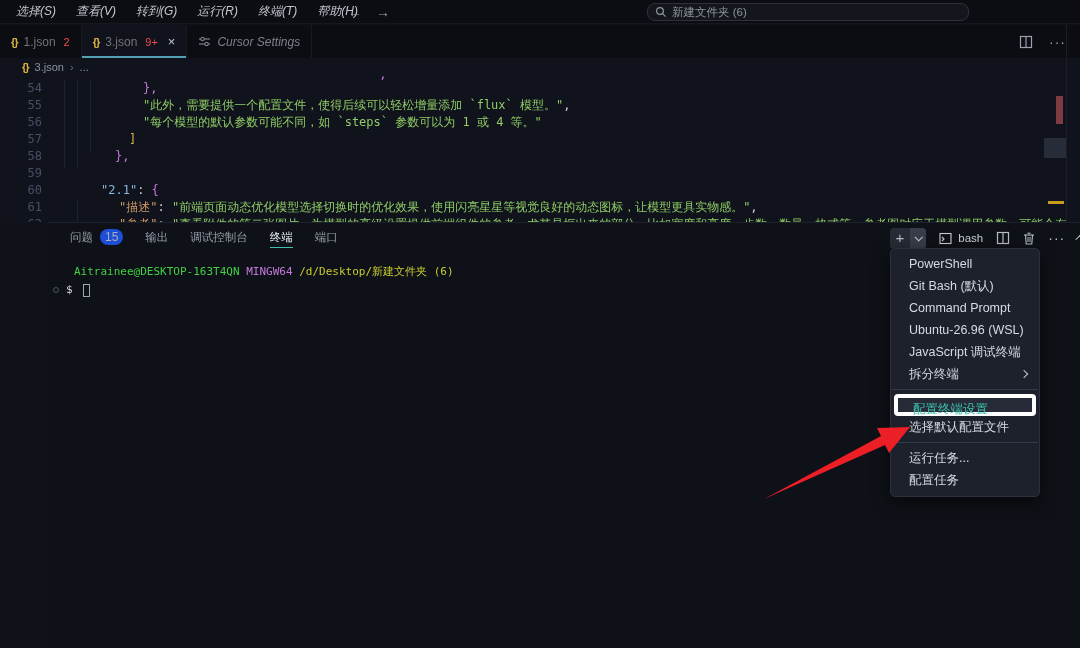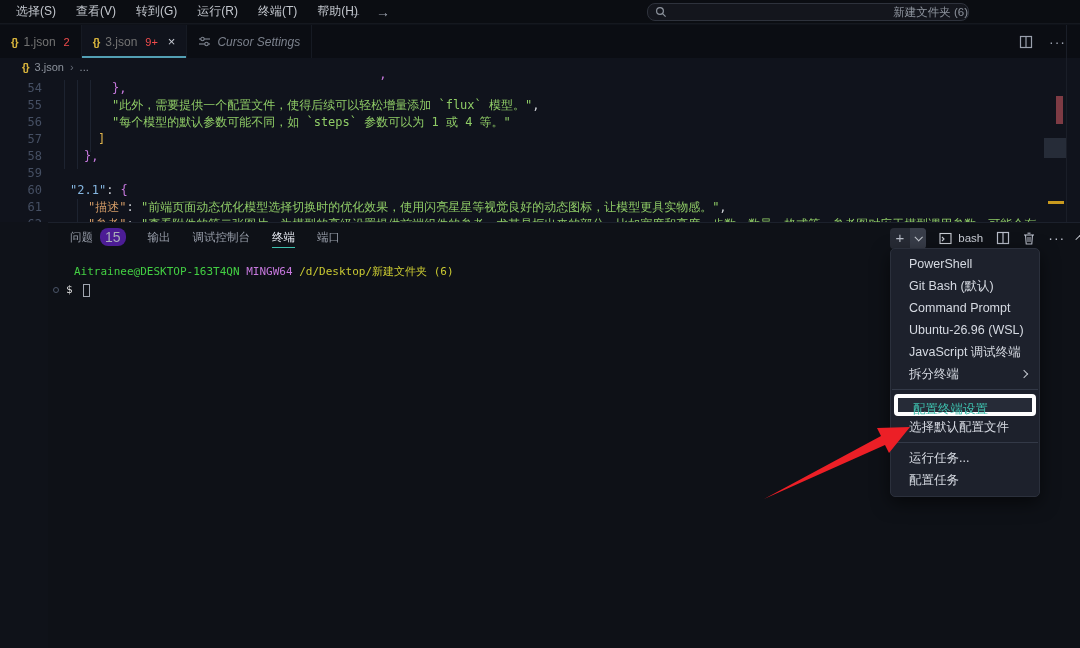--- a/index.html
+++ b/index.html
@@ -4,27 +4,27 @@
 <style>
   * { margin:0; padding:0; box-sizing:border-box; }
   html,body { width:1080px; height:648px; overflow:hidden; background:#0b0d12;
               font-family:"Liberation Sans", sans-serif; }
   .window { position:relative; width:1080px; height:648px; background:#0f1219; overflow:hidden; }
 
   
   .titlebar { position:absolute; top:0; left:0; width:1080px; height:24px;
               background:#0b0d12; border-bottom:1px solid #15181f;
               display:flex; align-items:center; color:#c3c7ce; font-size:12px; }
-  .menubar { display:flex; align-items:center; padding-left:6px; }
+  .menubar { display:flex; align-items:center; padding-left:6px;font-style:italic; }
   .menu-label { padding:3px 10px; cursor:default; }
   .nav-arrows { position:absolute; left:348px; top:0; height:24px; display:flex; align-items:center; gap:14px;
                 color:#9aa0ad; font-size:14px; }
   .cmd-center { position:absolute; left:647px; top:3px; width:322px; height:18px;
                 background:#14161d; border:1px solid #2e323c; border-radius:8px;
-                display:flex; align-items:center; padding-left:7px; color:#8d939d; font-size:11.5px; gap:5px;justify-content:space-between; }
+                display:flex; align-items:center; padding-left:7px; color:#8d939d; font-size:11.5px; gap:5px; }
 
   
   .tabbar { position:absolute; top:25px; left:0; width:1080px; height:33px; background:#0b0d13;
             display:flex; align-items:stretch; }
   .tab { display:flex; align-items:center; gap:6px; padding:0 11px; font-size:12px;
          color:#8c929c; background:#0b0d13; border-right:1px solid #161a23; position:relative; }
   .tab.active { background:#10131c; }
   .tab.active::after { content:""; position:absolute; left:0; right:0; bottom:0; height:2px; background:#539fb4; }
   .tab-name.err { color:#737373; }
   .tab-badge { color:#f14c4c; font-size:11px; margin-left:2px; }
@@ -35,21 +35,21 @@
 
   
   .breadcrumb { position:absolute; top:58px; left:0; width:1080px; height:18px; background:#10131c;
                 display:flex; align-items:center; gap:6px; padding-left:22px; font-size:11px; color:#8c929c; }
   .crumb-sep { color:#666c78; }
 
   
   .editor { position:absolute; top:76px; left:0; width:1080px; height:146px; background:#10131c; overflow:hidden;
             font-family:"DejaVu Sans Mono", monospace; font-size:12px; }
   .code-area { position:absolute; top:4px; left:0; width:1080px; }
-  .code-line { display:flex; height:17px; line-height:17px; white-space:pre; }
+  .code-line { display:flex; height:17px; line-height:17px; white-space:pre;gap:31px; }
   .ln { width:42px; text-align:right; color:#454f63; flex:0 0 42px; }
   .lc { padding-left:14px; color:#d4d7dd; }
   .tk-s { color:#8fcc66; }
   .tk-k { color:#d19a66; }
   .tk-k2 { color:#85b6e0; }
   .tk-m { color:#c678dd; }
   .tk-y { color:#e0b44c; }
   .tk-p { color:#cfd2d8; }
   .indent-guide { position:absolute; width:1px; background:#1d2330; }
   .top-fragment { position:absolute; top:0; left:372px; height:4px; overflow:hidden; color:#c678dd; }
@@ -60,21 +60,21 @@
   .right-edge { position:absolute; top:25px; left:1066px; width:1px; height:197px; background:#1a1e28; }
 
   
   .panel { position:absolute; top:222px; left:8px; width:1080px; height:426px; background:#0e1117;
            border-top:1px solid #1c212c;margin-left:40px; }
   .panel-tabs { position:absolute; top:0; left:0; height:28px; display:flex; align-items:center; gap:22px;
                 padding-left:22px; font-size:11.5px; color:#969ca8; }
   .ptab { display:flex; align-items:center; gap:7px; height:28px; position:relative; }
   .ptab.active { color:#e2e6ee; }
   .ptab.active::after { content:""; position:absolute; left:0; right:0; bottom:3px; height:1.5px; background:#3ec0ae; }
-  .pbadge { background:#4c1d95; color:#a8aeb8; font-size:14px; border-radius:8px; padding:1px 5px; }
+  .pbadge { background:#1d4ed8; color:#a8aeb8; font-size:12px; border-radius:8px; padding:1px 5px; }
   .panel-toolbar { position:absolute; top:4px; right:22px; height:22px; display:flex; align-items:center; gap:13px; color:#b8bdc9; }
   .new-term { display:flex; align-items:stretch; height:21px; border-radius:4px; overflow:hidden; background:#272b35; }
   .new-term .plus { padding:0 6px; font-size:15px; line-height:20px; }
   .new-term .chev-box { background:#383d49; padding:0 5px; display:flex; align-items:center; }
   .chev { display:inline-block; width:6px; height:6px; border-right:1.3px solid #c3c7ce; border-bottom:1.3px solid #c3c7ce; }
   .chev.down { transform:rotate(45deg) translateY(-1px); }
   .chev.up { transform:rotate(-135deg) translateY(-2px); }
   .chev.right { transform:rotate(-45deg); }
   .shell-item { display:flex; align-items:center; gap:6px; font-size:11.5px; color:#c8ccd4; }
   .tool-x { font-size:15px; }

